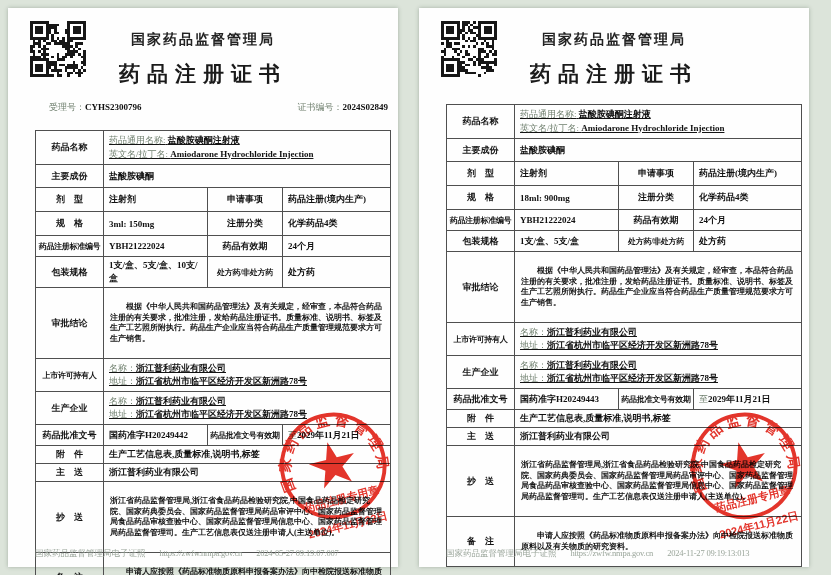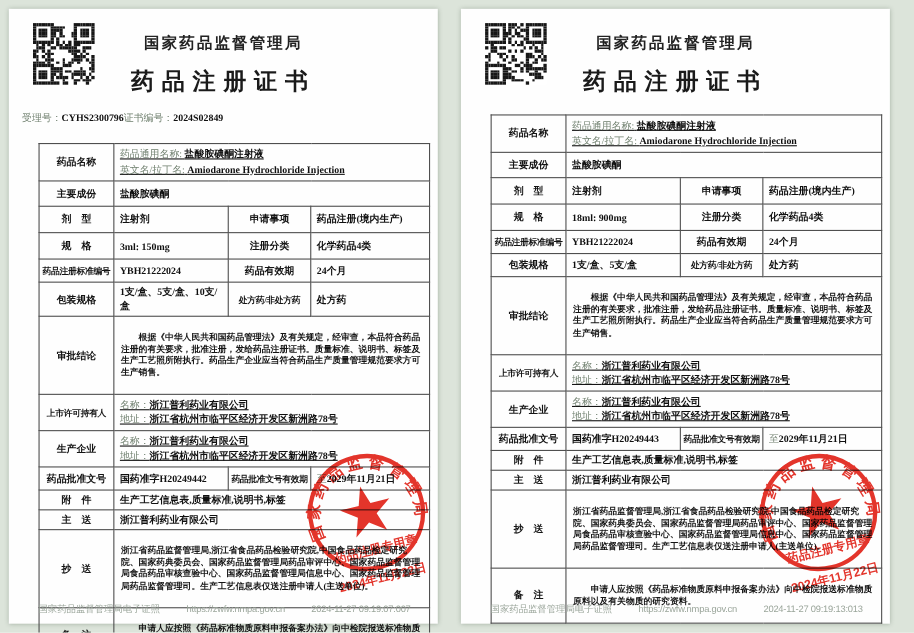--- a/index.html
+++ b/index.html
@@ -9,35 +9,35 @@
   .page{position:relative;width:390px;height:559px;background:#fefefe;
         box-shadow:0 0 4px rgba(60,80,60,.35);flex:0 0 auto;}
   .qr{position:absolute;left:22px;top:13px;width:56px;height:56px;background:#fff;
       display:grid;grid-template-columns:repeat(21,1fr);grid-auto-rows:1fr;}
   .qr i{display:block;}
   .qr i.on{background:#171717;}
   .titles{text-align:center;padding-top:23px;}
   .agency{font-family:"Liberation Sans","DejaVu Sans",sans-serif;font-weight:bold;
           font-size:14px;letter-spacing:2px;color:#222;}
   .doctitle{font-size:21px;letter-spacing:7px;margin-top:11px;font-weight:600;color:#1a1a1a;}
-  .meta{display:flex;margin:13px 10px 5px 12px;font-size:9px;}
+  .meta{display:flex;justify-content:space-between;margin:13px 10px 5px 41px;font-size:9px;}
   .glabel{color:#70806f;}
   b{color:#101010;}
   table.regtable{border-collapse:collapse;margin-left:27px;width:355px;table-layout:fixed;margin-top:16px;}
   .c1{width:68px;}.c2{width:104px;}.c3{width:75px;}.c4{width:108px;}
   td{border:1px solid #4f4f4f;padding:2px 5px;font-size:9px;vertical-align:middle;
      overflow:hidden;}
   td.rl,td.cl{text-align:center;font-weight:bold;padding:2px 1px;}
   td.sm{font-size:8px;letter-spacing:-0.3px;}
   td.para{font-size:8px;line-height:1.32;font-weight:bold;padding:14px 6px;}
   .indent{text-indent:2em;}
   .vline{line-height:1.5;text-decoration:underline;}
   .footer{position:absolute;left:27px;bottom:7px;font-size:8.5px;color:#9aa59a;
-          display:flex;gap:24px;white-space:nowrap;}
-  .mono{font-family:Liberation Sans, sans-serif;letter-spacing:-0.2px;}
+          display:flex;gap:14px;white-space:nowrap;}
+  .mono{font-family:Liberation Serif, serif;letter-spacing:-0.2px;}
   svg.seal{position:absolute;right:2px;bottom:28px;width:122px;height:132px;
            transform:rotate(-14deg);opacity:.93;mix-blend-mode:multiply;}
   svg.seal text{fill:#e2251b;font-family:"Liberation Sans","DejaVu Sans",sans-serif;
                 font-weight:bold;}
   svg.seal .ring{font-size:11.5px;}
   svg.seal .cap{font-size:9px;}
   svg.seal .sdate{font-size:9px;}
 </style>
 </head>
 <body>
@@ -589,21 +589,21 @@
       <circle cx="50" cy="48" r="42" fill="none" stroke="#e2251b" stroke-width="3.2"></circle>
       <text class="ring"><textPath href="#arc0" startOffset="50%" text-anchor="middle" textLength="132" lengthAdjust="spacing">国家药品监督管理局</textPath></text>
       <polygon fill="#e2251b" points="50,28 45.5,41.9 31,41.8 42.8,50.3 38.2,64.2 50,55.6 61.8,64.2 57.2,50.3 69,41.8 54.5,41.9"></polygon>
       <text class="cap" x="50" y="79" text-anchor="middle">药品注册专用章</text>
       <text class="sdate" x="50" y="101" text-anchor="middle">2024年11月22日</text>
     </svg>
 
     <div class="footer">
       <span>国家药品监督管理局电子证照</span>
       <span class="mono">https://zwfw.nmpa.gov.cn</span>
-      <span class="mono">2024-11-27 09:19:07:007</span>
+      <span class="mono">2024-05-27 09:19:07:007</span>
     </div>
   </div>
 
   <div class="page">
     <div class="qr">
         <i class="on"></i>
         <i class="on"></i>
         <i class="on"></i>
         <i class="on"></i>
         <i class="on"></i>

